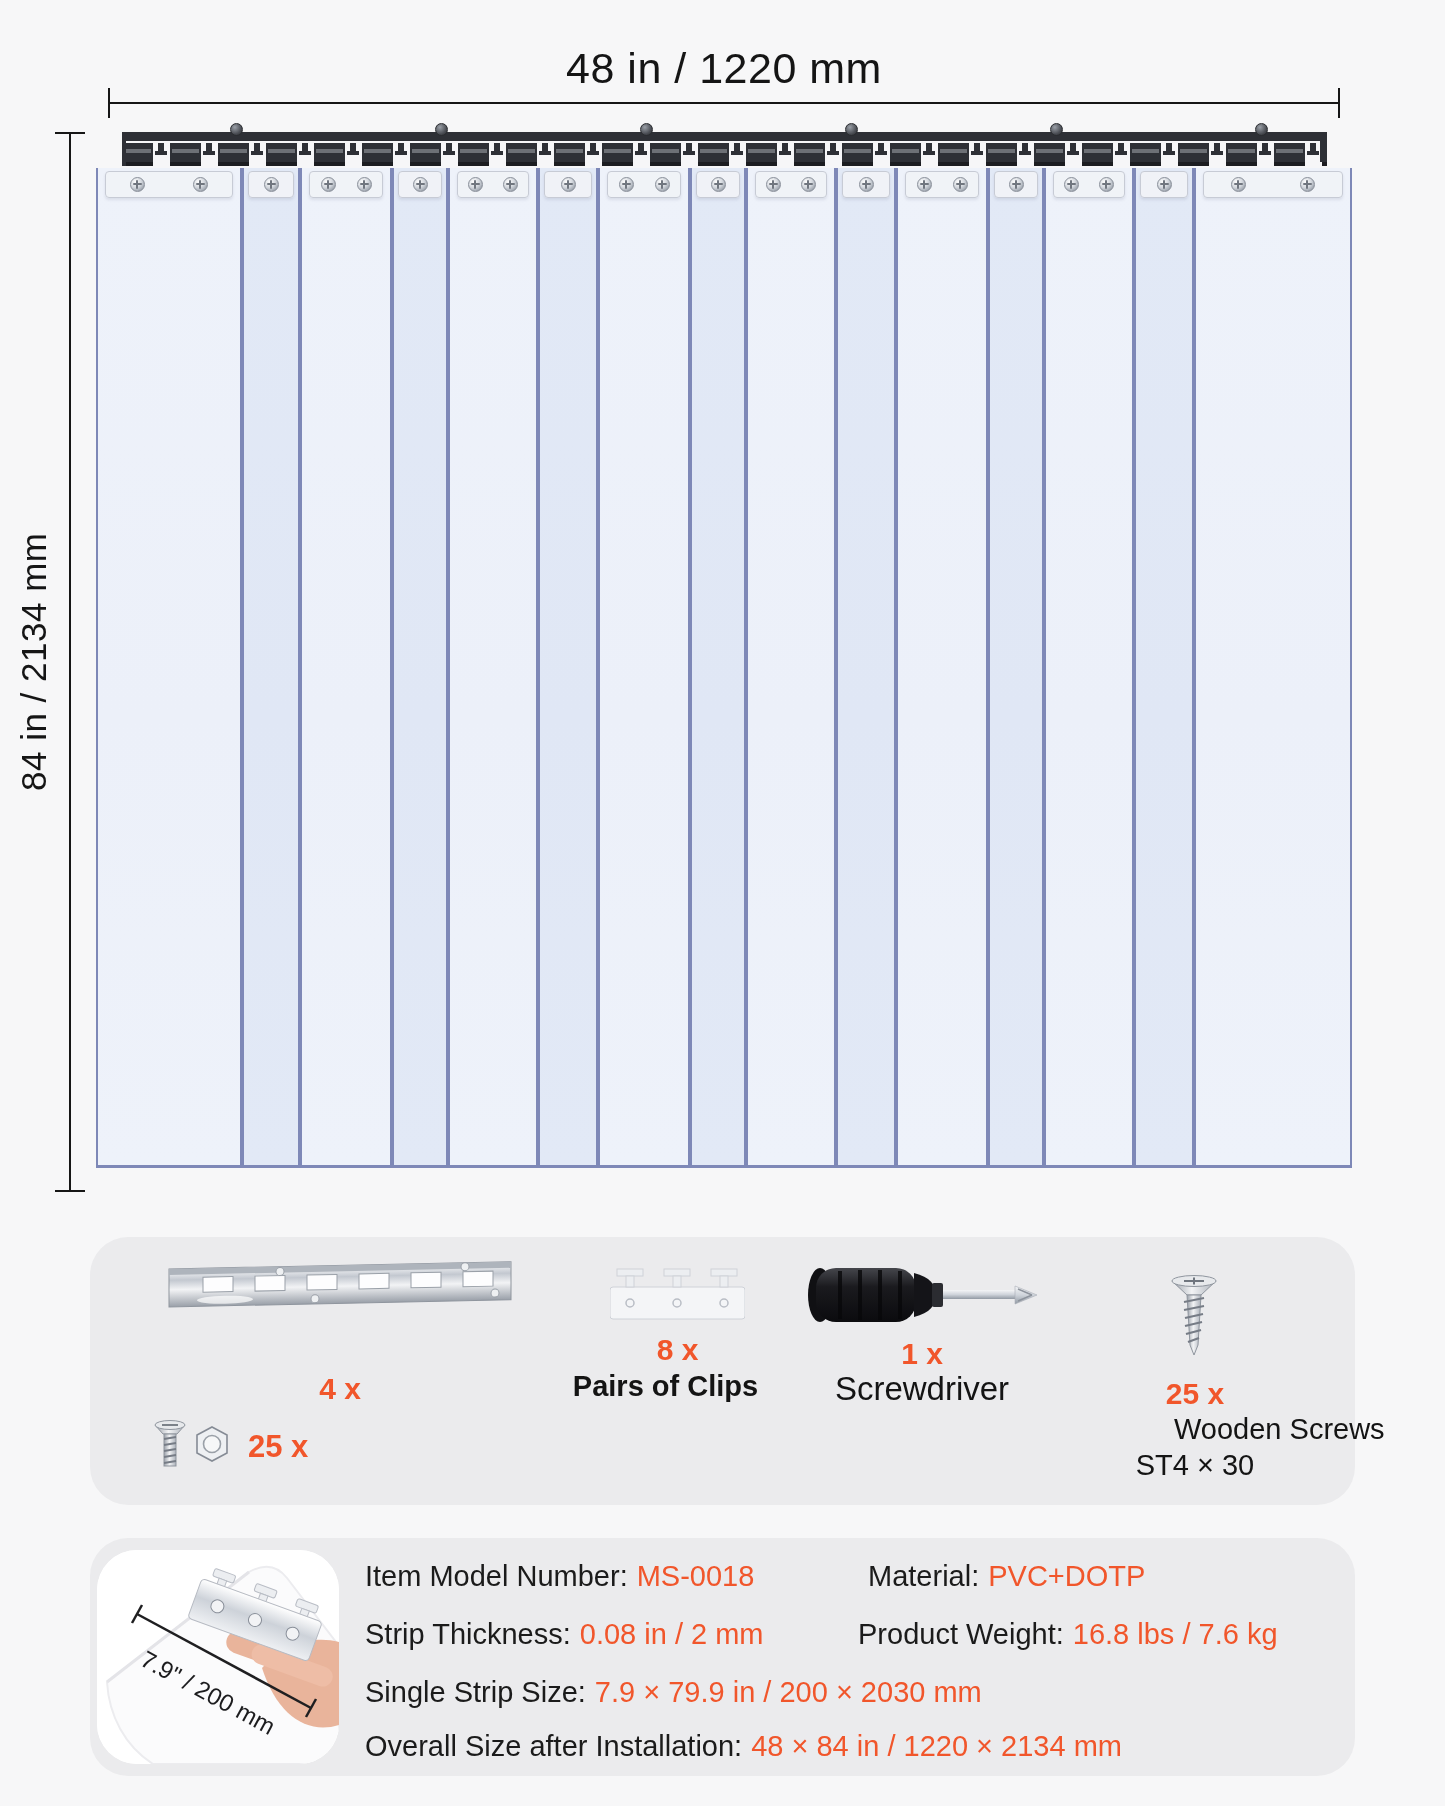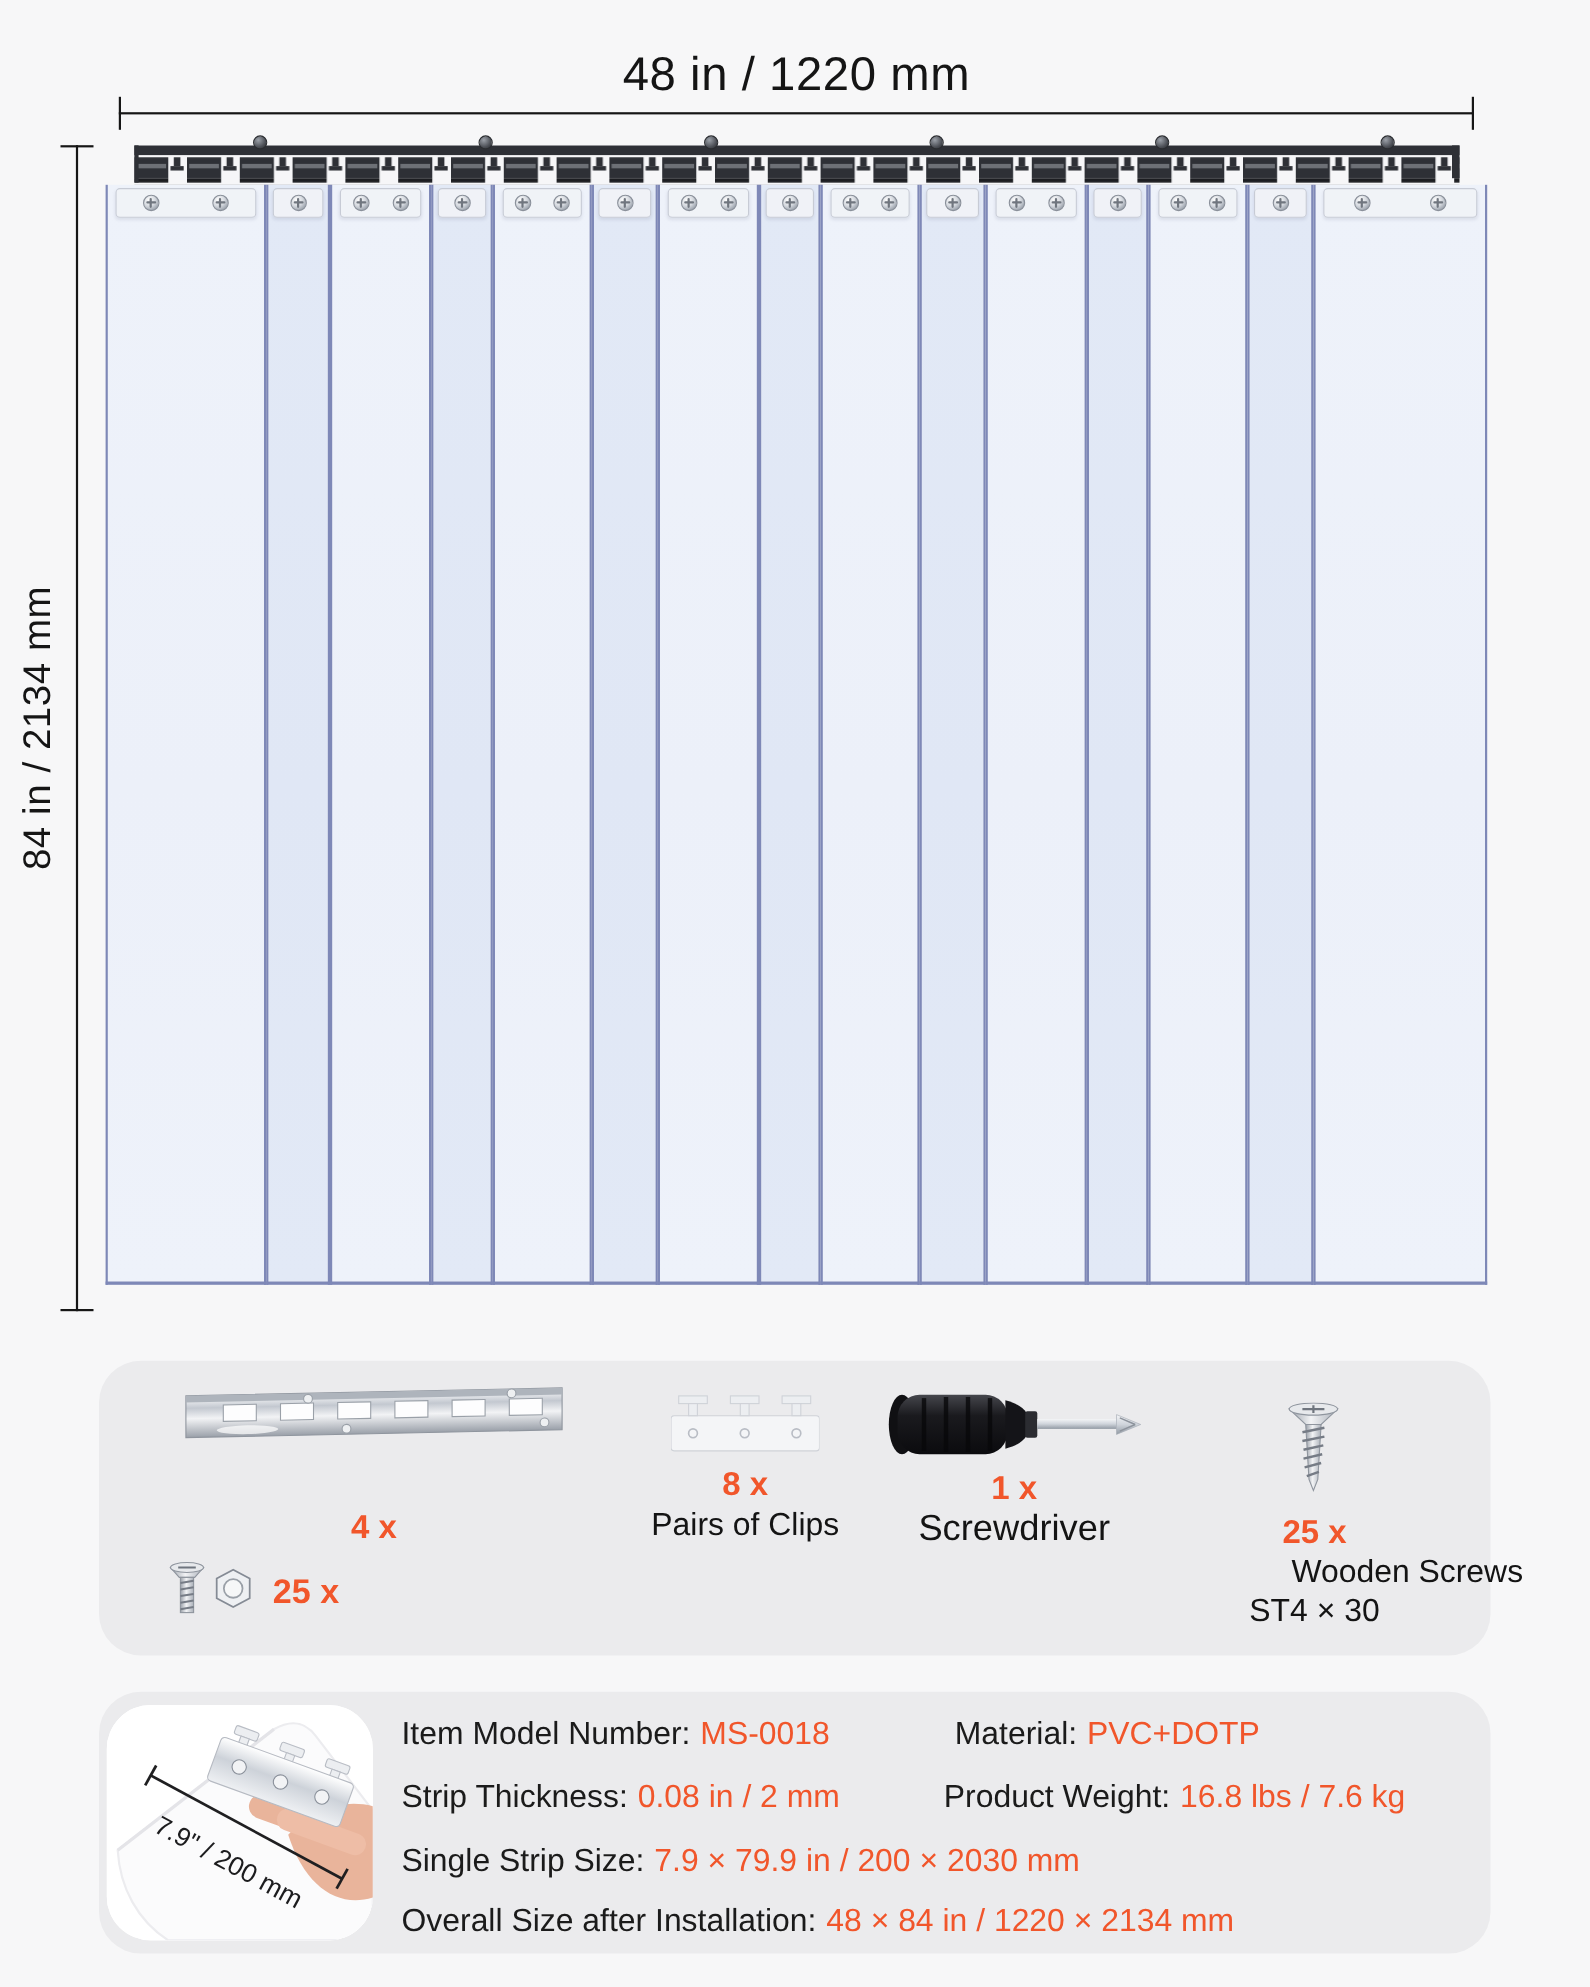--- a/index.html
+++ b/index.html
@@ -226,21 +226,21 @@
             <rect x="110" y="9" width="8" height="11"></rect>
         </g>
         <g fill="none" stroke="#b9bdc5" stroke-width="1.5">
           <circle cx="20" cy="36" r="4"></circle>
             <circle cx="67" cy="36" r="4"></circle>
             <circle cx="114" cy="36" r="4"></circle>
         </g>
       </svg>
     </div>
     <div class="abs qty" style="left:520px;top:96px;width:135px;">8 x</div>
-    <div class="abs caption" style="left:470px;top:133px;width:235px;">Pairs of Clips</div>
+    <div class="abs caption" style="left:458px;top:133px;width:235px;font-weight:bold;">Pairs of Clips</div>
 
     <div class="abs" style="left:716px;top:18px;">
       <svg width="232" height="80" viewBox="0 0 232 80">
         <defs>
           <linearGradient id="sh" x1="0" y1="0" x2="0" y2="1">
             <stop offset="0" stop-color="#f4f5f7"></stop>
               <stop offset="0.5" stop-color="#cfd4db"></stop>
               <stop offset="1" stop-color="#9199a3"></stop>
           </linearGradient>
           <linearGradient id="hd" x1="0" y1="0" x2="0" y2="1">

